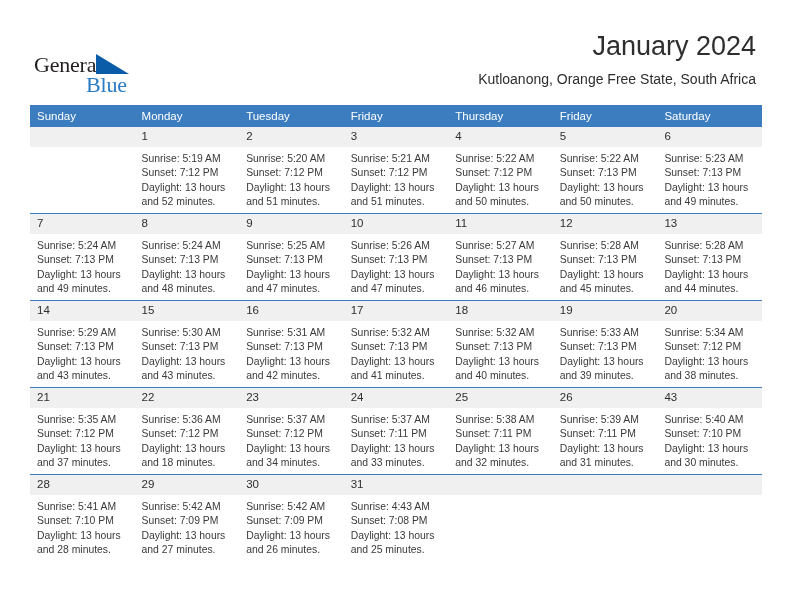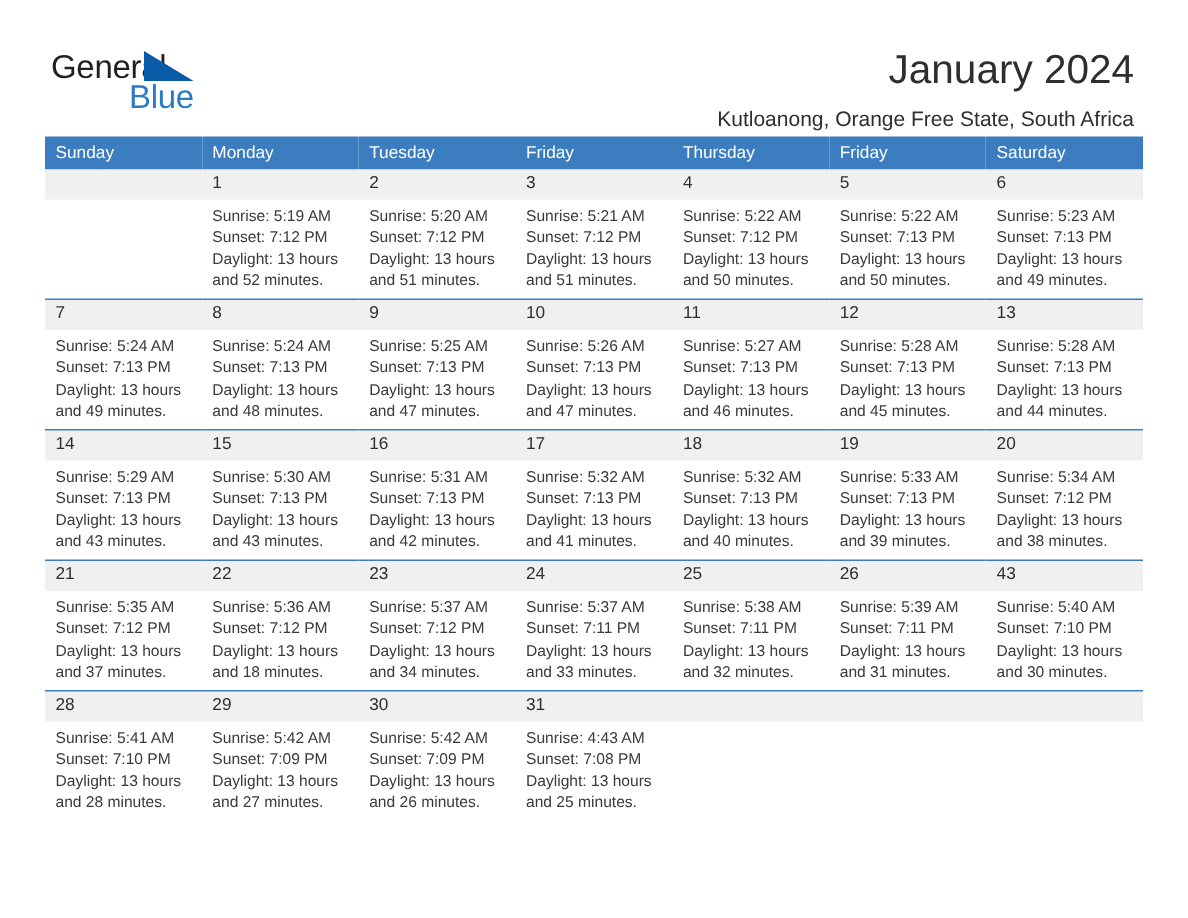--- a/index.html
+++ b/index.html
@@ -25,23 +25,24 @@
   .header {
     position: absolute;
     left: 0;
     top: 0;
     width: 792px;
     height: 100px;
   }
   .logo {
     position: absolute;
     left: 34px;
-    top: 32px;
+    top: 52px;
     width: 130px;
     height: 48px;
+    font-family: Liberation Serif, serif;
   }
   .logo-general {
     position: absolute;
     left: 0;
     top: 0;
     font-size: 22px;
     color: #231f20;
     letter-spacing: -0.2px;
     line-height: 26px;
   }
@@ -82,21 +83,21 @@
     color: #2e2e2e;
     line-height: 17px;
     white-space: nowrap;
     margin-left: 24px;
   }
 
   
   .calendar {
     position: absolute;
     left: 30px;
-    top: 91px;
+    top: 105px;
     width: 732px;
     border-collapse: collapse;
     table-layout: fixed;
   }
   .calendar th {
     background: #3b7dbf;
     color: #ffffff;
     font-size: 11.5px;
     font-weight: normal;
     text-align: left;

